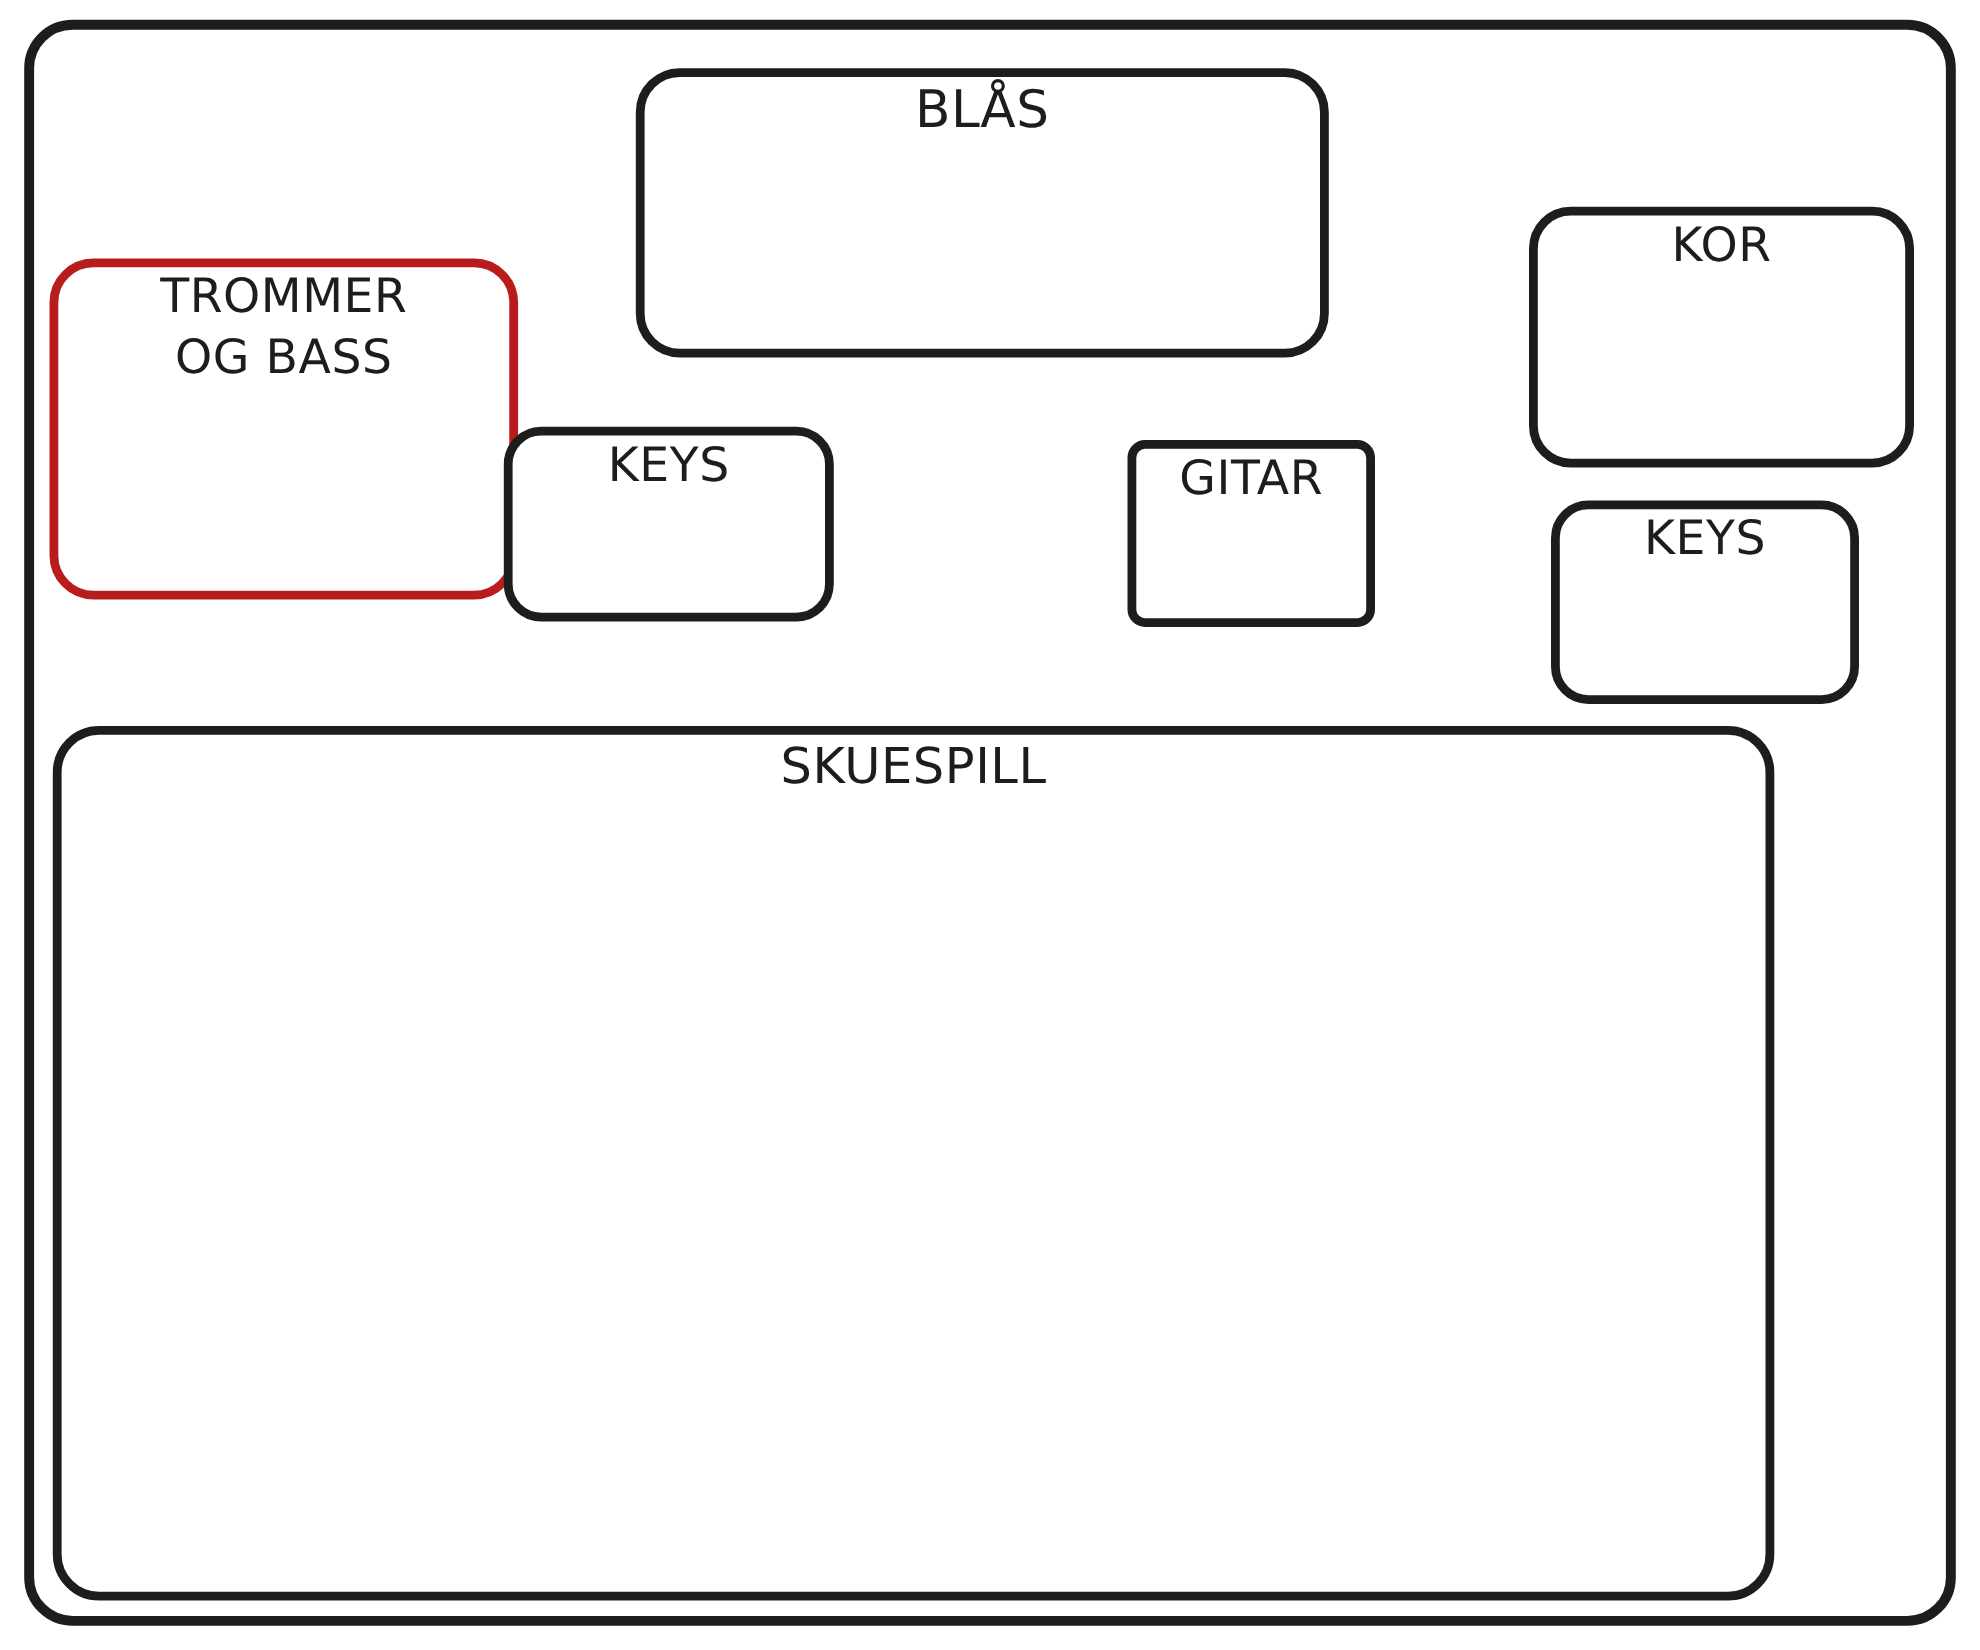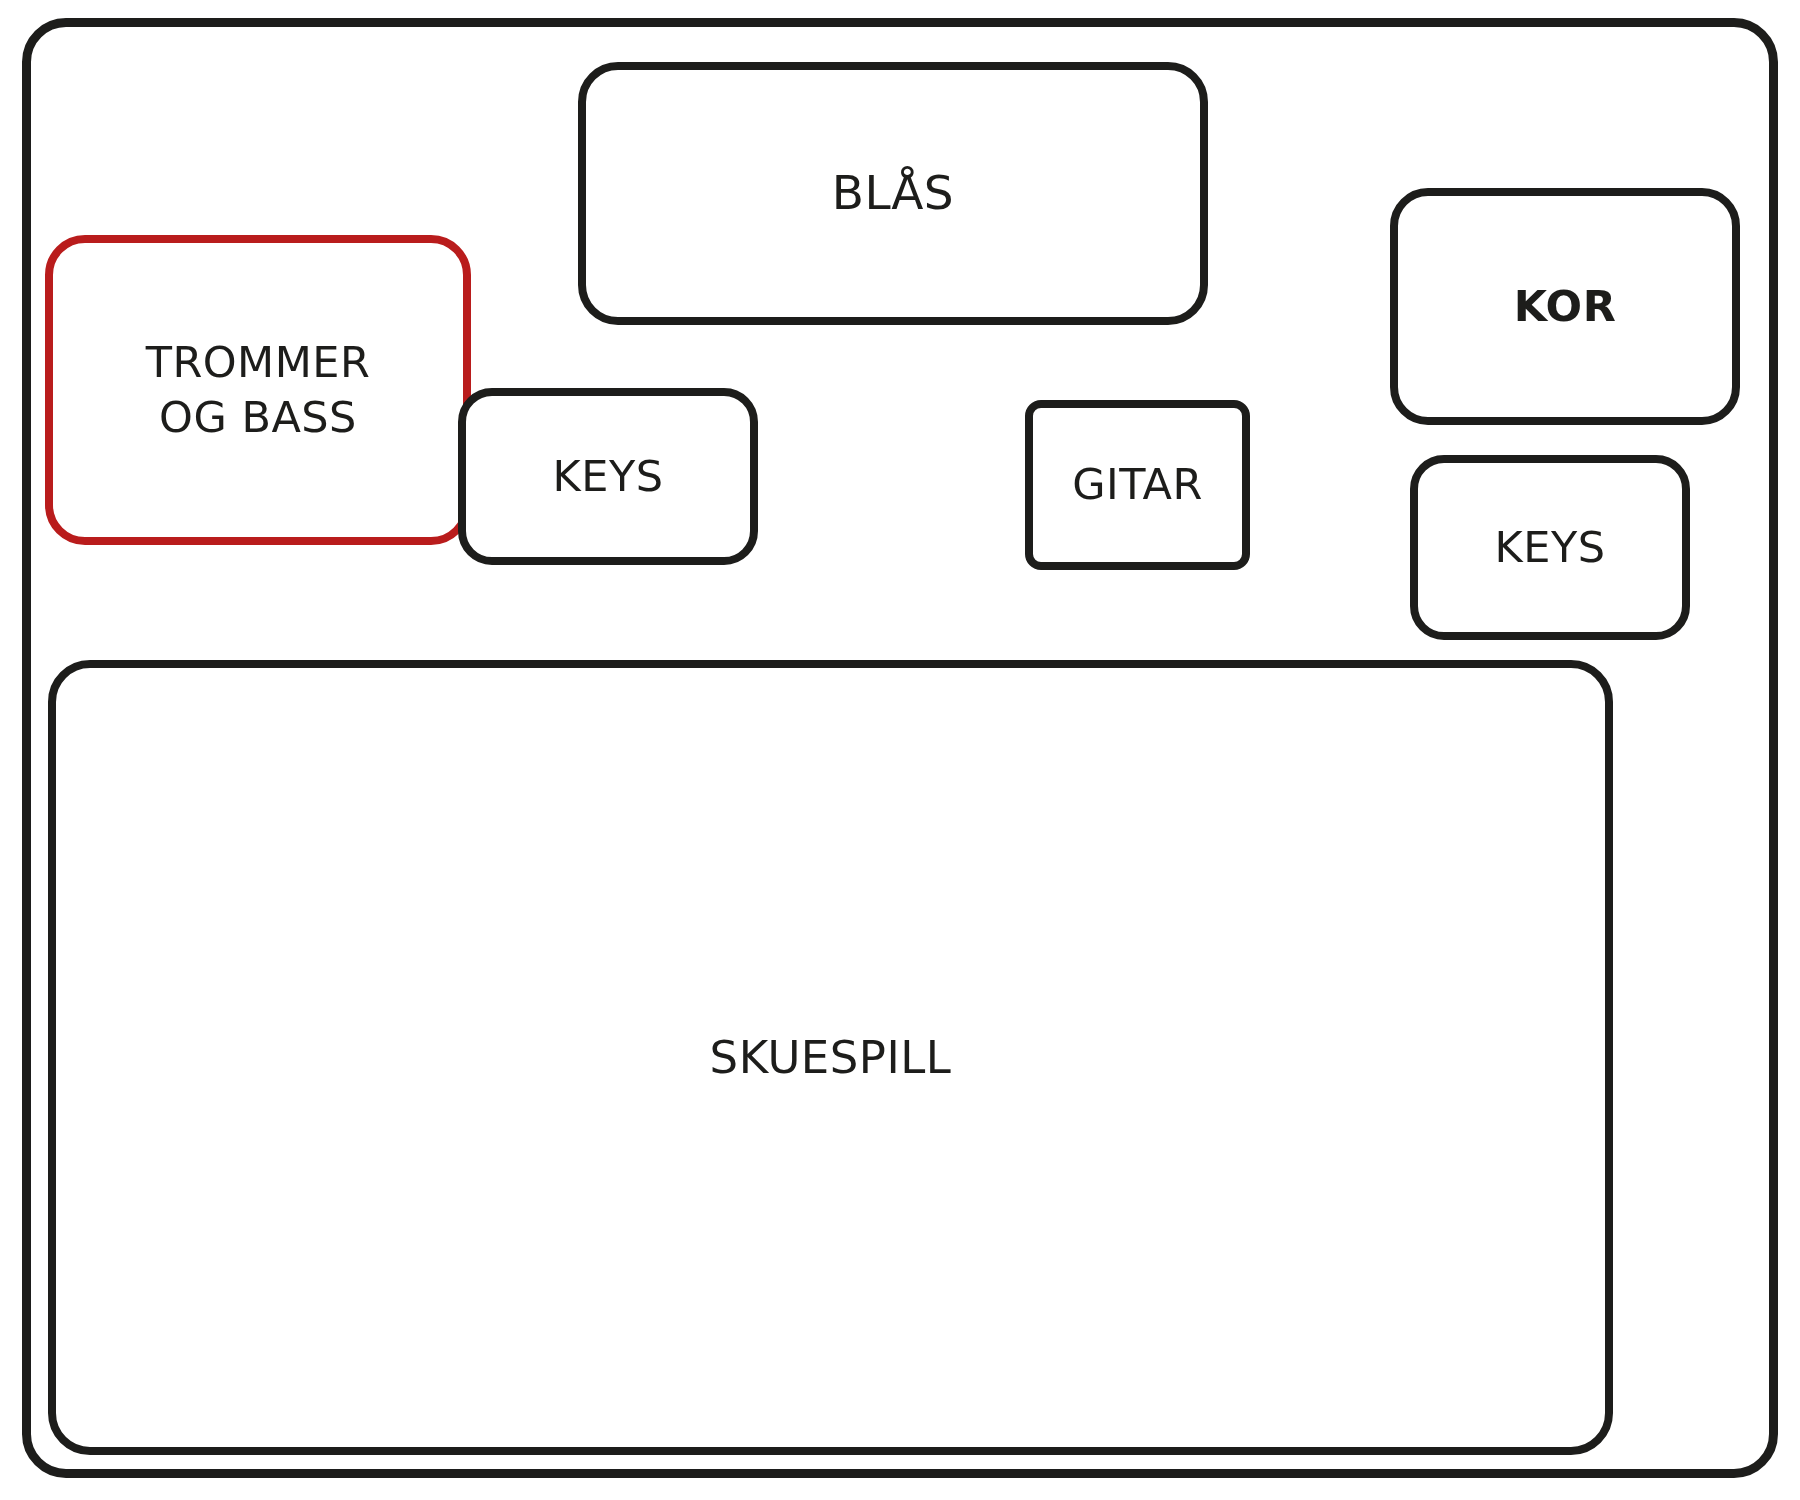--- a/index.html
+++ b/index.html
@@ -16,21 +16,21 @@
     width: 1800px;
     height: 1500px;
     background: #ffffff;
     overflow: hidden;
   }
   .zone {
     position: absolute;
     box-sizing: border-box;
     background: #ffffff;
     display: flex;
-    align-items: center;
+    align-items: flex-start;
     justify-content: center;
     text-align: center;
   }
   .zone-label {
     font-family: "DejaVu Sans", "Liberation Sans", sans-serif;
     color: #1d1d1b;
     font-weight: 400;
     letter-spacing: 0.5px;
     line-height: 1.28;
     white-space: pre-line;
@@ -70,21 +70,21 @@
   #zone-gitar {
     left: 1025px; top: 400px; width: 225px; height: 170px;
     border: 8px solid #1d1d1b;  border-radius: 16px;
   }
   #zone-gitar .zone-label { font-size: 43px; }
 
   #zone-kor {
     left: 1390px; top: 188px; width: 350px; height: 237px;
     border: 8px solid #1d1d1b;  border-radius: 38px;
   }
-  #zone-kor .zone-label { font-size: 43px; font-weight: bold; }
+  #zone-kor .zone-label { font-size: 43px; }
 
   #zone-keys-right {
     left: 1410px; top: 455px; width: 280px; height: 185px;
     border: 8px solid #1d1d1b;  border-radius: 34px;
   }
   #zone-keys-right .zone-label { font-size: 43px; }
 
   #zone-skuespill {
     left: 48px;  top: 660px; width: 1565px; height: 795px;
     border: 8px solid #1d1d1b;  border-radius: 42px;

